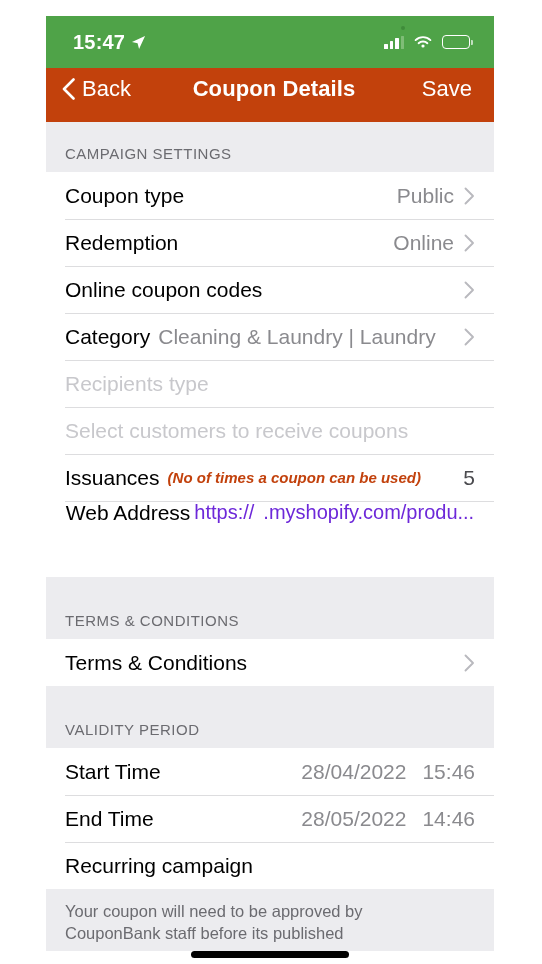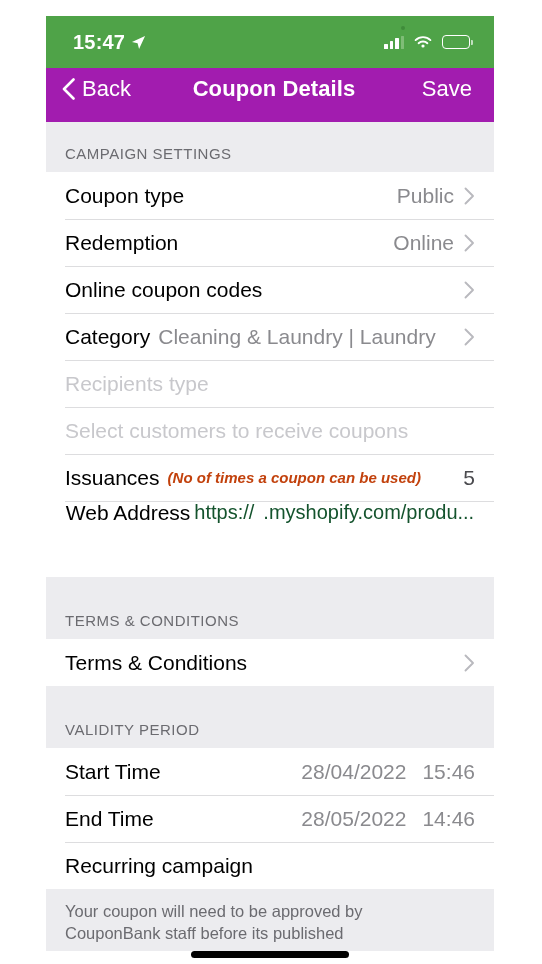--- a/index.html
+++ b/index.html
@@ -83,21 +83,21 @@
   }
   .battery .lvl {
     height: 100%;
     background: #ffffff;
     border-radius: 1.5px;
   }
 
   
   .navbar {
     height: 54px;
-    background: #a21caf;
+    background: #c2410c;
     display: flex;
     align-items: center;
     position: relative;
     padding: 0 22px 12px 16px;
     box-sizing: border-box;
   }
   .nav-back {
     display: flex;
     align-items: center;
     gap: 7px;
@@ -187,21 +187,21 @@
   
   .row.webaddr {
     min-height: 76px;
     flex-direction: row;
     align-items: flex-start;
     justify-content: center;
     gap: 4px;
   }
   .url {
     font-size: 20px;
-    color: #14532d;
+    color: #6d28d9;
   }
   .url .blank { display: inline-block; width: 9px; }
 
   .dates {
     margin-left: auto;
     display: flex;
     align-items: center;
     gap: 16px;
   }
   .dates span {

